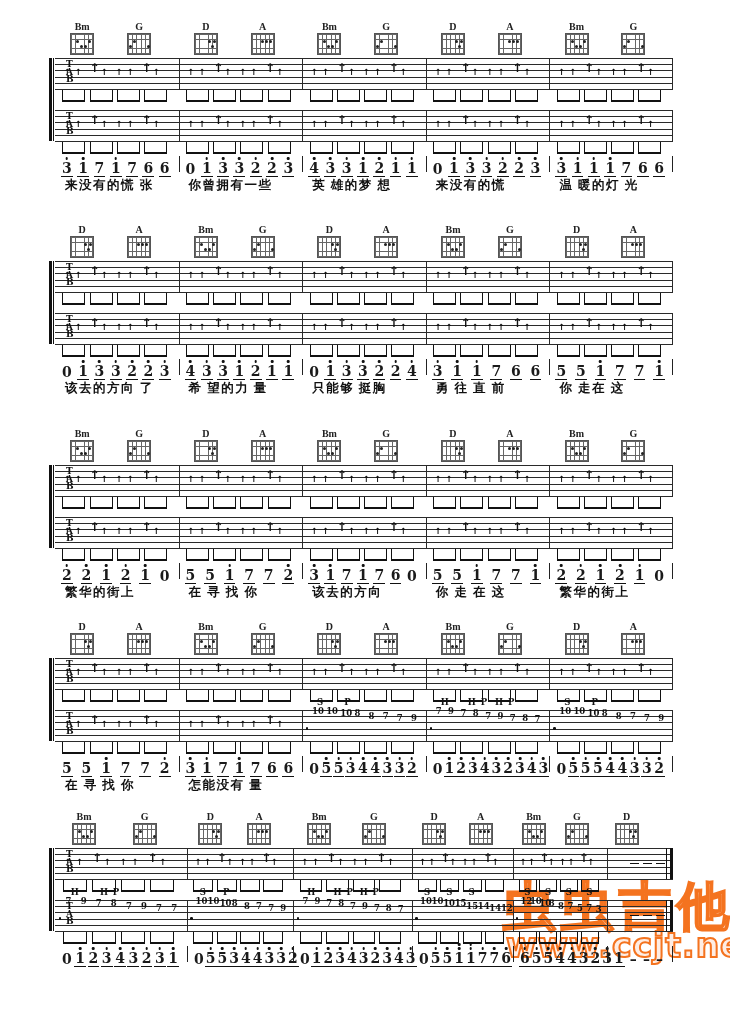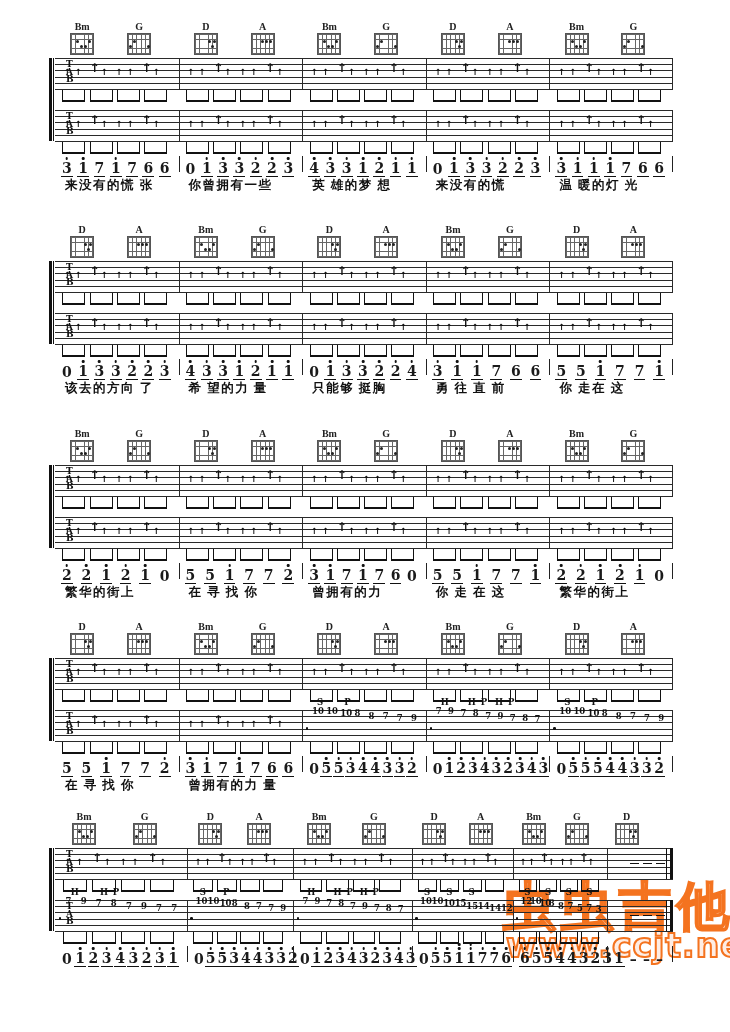--- a/index.html
+++ b/index.html
@@ -848,21 +848,21 @@
       <div class="mel" style="left: 308.2px; top: 131px; width: 109.6px;">
         <div class="mnum">3<div class="odot"></div></div>
         <div class="mnum">1<div class="odot"></div></div>
         <div class="mnum">7</div>
         <div class="mnum">1<div class="odot"></div></div>
         <div class="mnum">7</div>
         <div class="mnum">6</div>
         <div class="mnum nodeco">0</div>
       </div>
       <div class="mdiv" style="left: 302.2px; top: 134px;"></div>
-      <div class="lyr" style="left: 312.2px; top: 156px;">曾拥有的力</div>
+      <div class="lyr" style="left: 312.2px; top: 156px;">该去的方向</div>
       <div class="arrow" style="font-size: 8.5px; left: 434.452px; top: 46px;">↑</div>
       <div class="arrow" style="font-size: 8.5px; left: 445.576px; top: 46px;">↑</div>
       <div class="arrow" style="font-size: 12px; left: 460.408px; top: 40px;">↑</div>
       <div class="arrow" style="font-size: 8.5px; left: 471.532px; top: 46px;">↑</div>
       <div class="arrow" style="font-size: 8.5px; left: 486.364px; top: 46px;">↑</div>
       <div class="arrow" style="font-size: 8.5px; left: 497.488px; top: 46px;">↑</div>
       <div class="arrow" style="font-size: 12px; left: 512.32px; top: 40px;">↑</div>
       <div class="arrow" style="font-size: 8.5px; left: 523.444px; top: 46px;">↑</div>
       <div class="beam" style="left: 433.216px; top: 68px; width: 21.012px;"></div>
       <div class="beam" style="left: 460.408px; top: 68px; width: 21.012px;"></div>
@@ -1103,21 +1103,21 @@
       <div class="mel" style="left: 184.6px; top: 131px; width: 109.6px;">
         <div class="mnum">3<div class="odot"></div></div>
         <div class="mnum">1<div class="odot"></div></div>
         <div class="mnum">7</div>
         <div class="mnum">1<div class="odot"></div></div>
         <div class="mnum">7</div>
         <div class="mnum">6</div>
         <div class="mnum">6</div>
       </div>
       <div class="mdiv" style="left: 178.6px; top: 134px;"></div>
-      <div class="lyr" style="left: 188.6px; top: 156px;">曾拥有的力 量</div>
+      <div class="lyr" style="left: 188.6px; top: 156px;">怎能没有 量</div>
       <div class="arrow" style="font-size: 8.5px; left: 310.852px; top: 46px;">↑</div>
       <div class="arrow" style="font-size: 8.5px; left: 321.976px; top: 46px;">↑</div>
       <div class="arrow" style="font-size: 12px; left: 336.808px; top: 40px;">↑</div>
       <div class="arrow" style="font-size: 8.5px; left: 347.932px; top: 46px;">↑</div>
       <div class="arrow" style="font-size: 8.5px; left: 362.764px; top: 46px;">↑</div>
       <div class="arrow" style="font-size: 8.5px; left: 373.888px; top: 46px;">↑</div>
       <div class="arrow" style="font-size: 12px; left: 388.72px; top: 40px;">↑</div>
       <div class="arrow" style="font-size: 8.5px; left: 399.844px; top: 46px;">↑</div>
       <div class="beam" style="left: 309.616px; top: 68px; width: 21.012px;"></div>
       <div class="beam" style="left: 336.808px; top: 68px; width: 21.012px;"></div>

